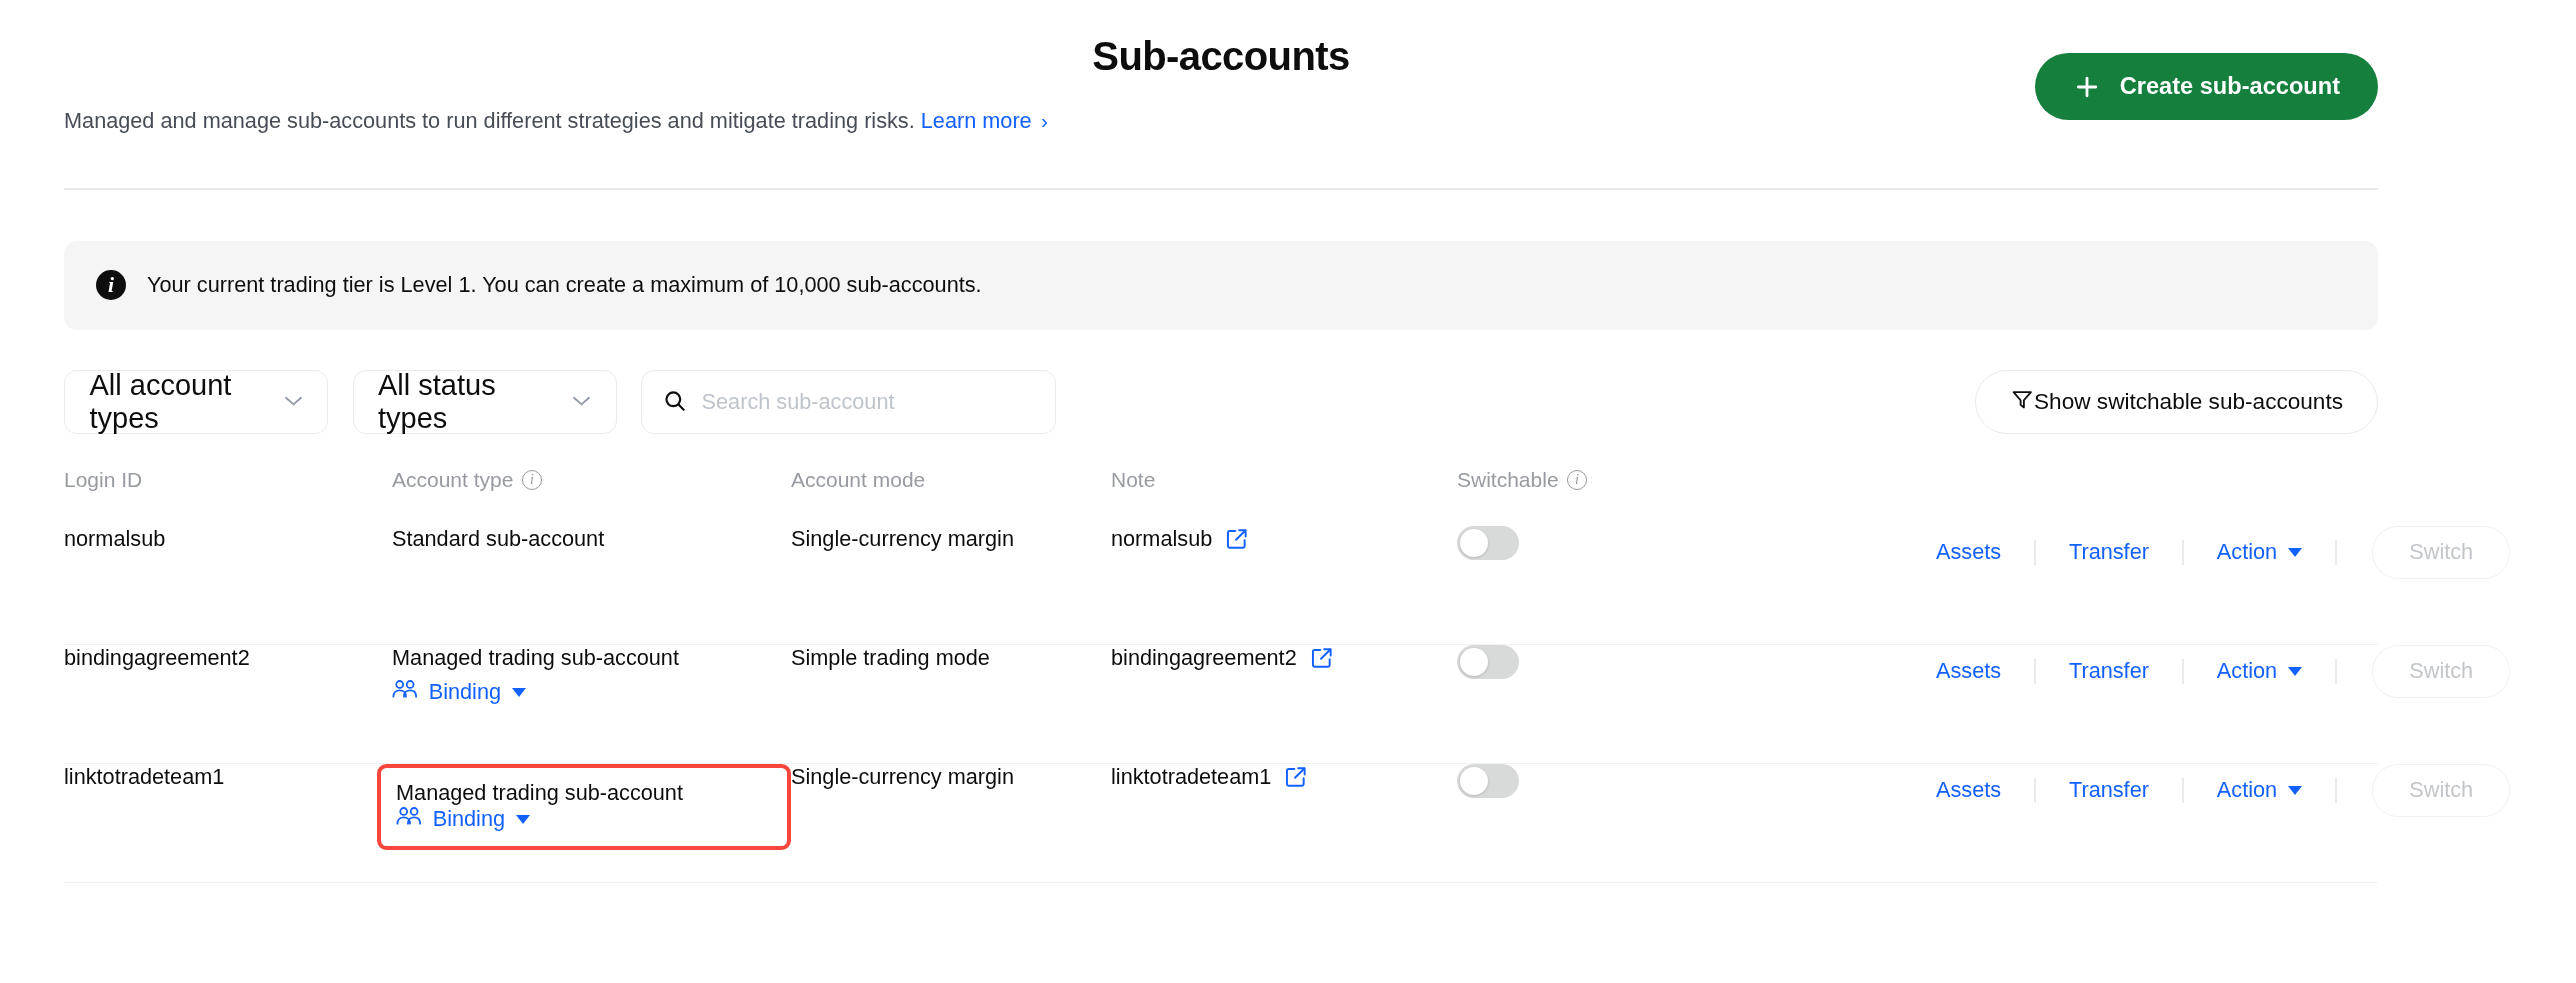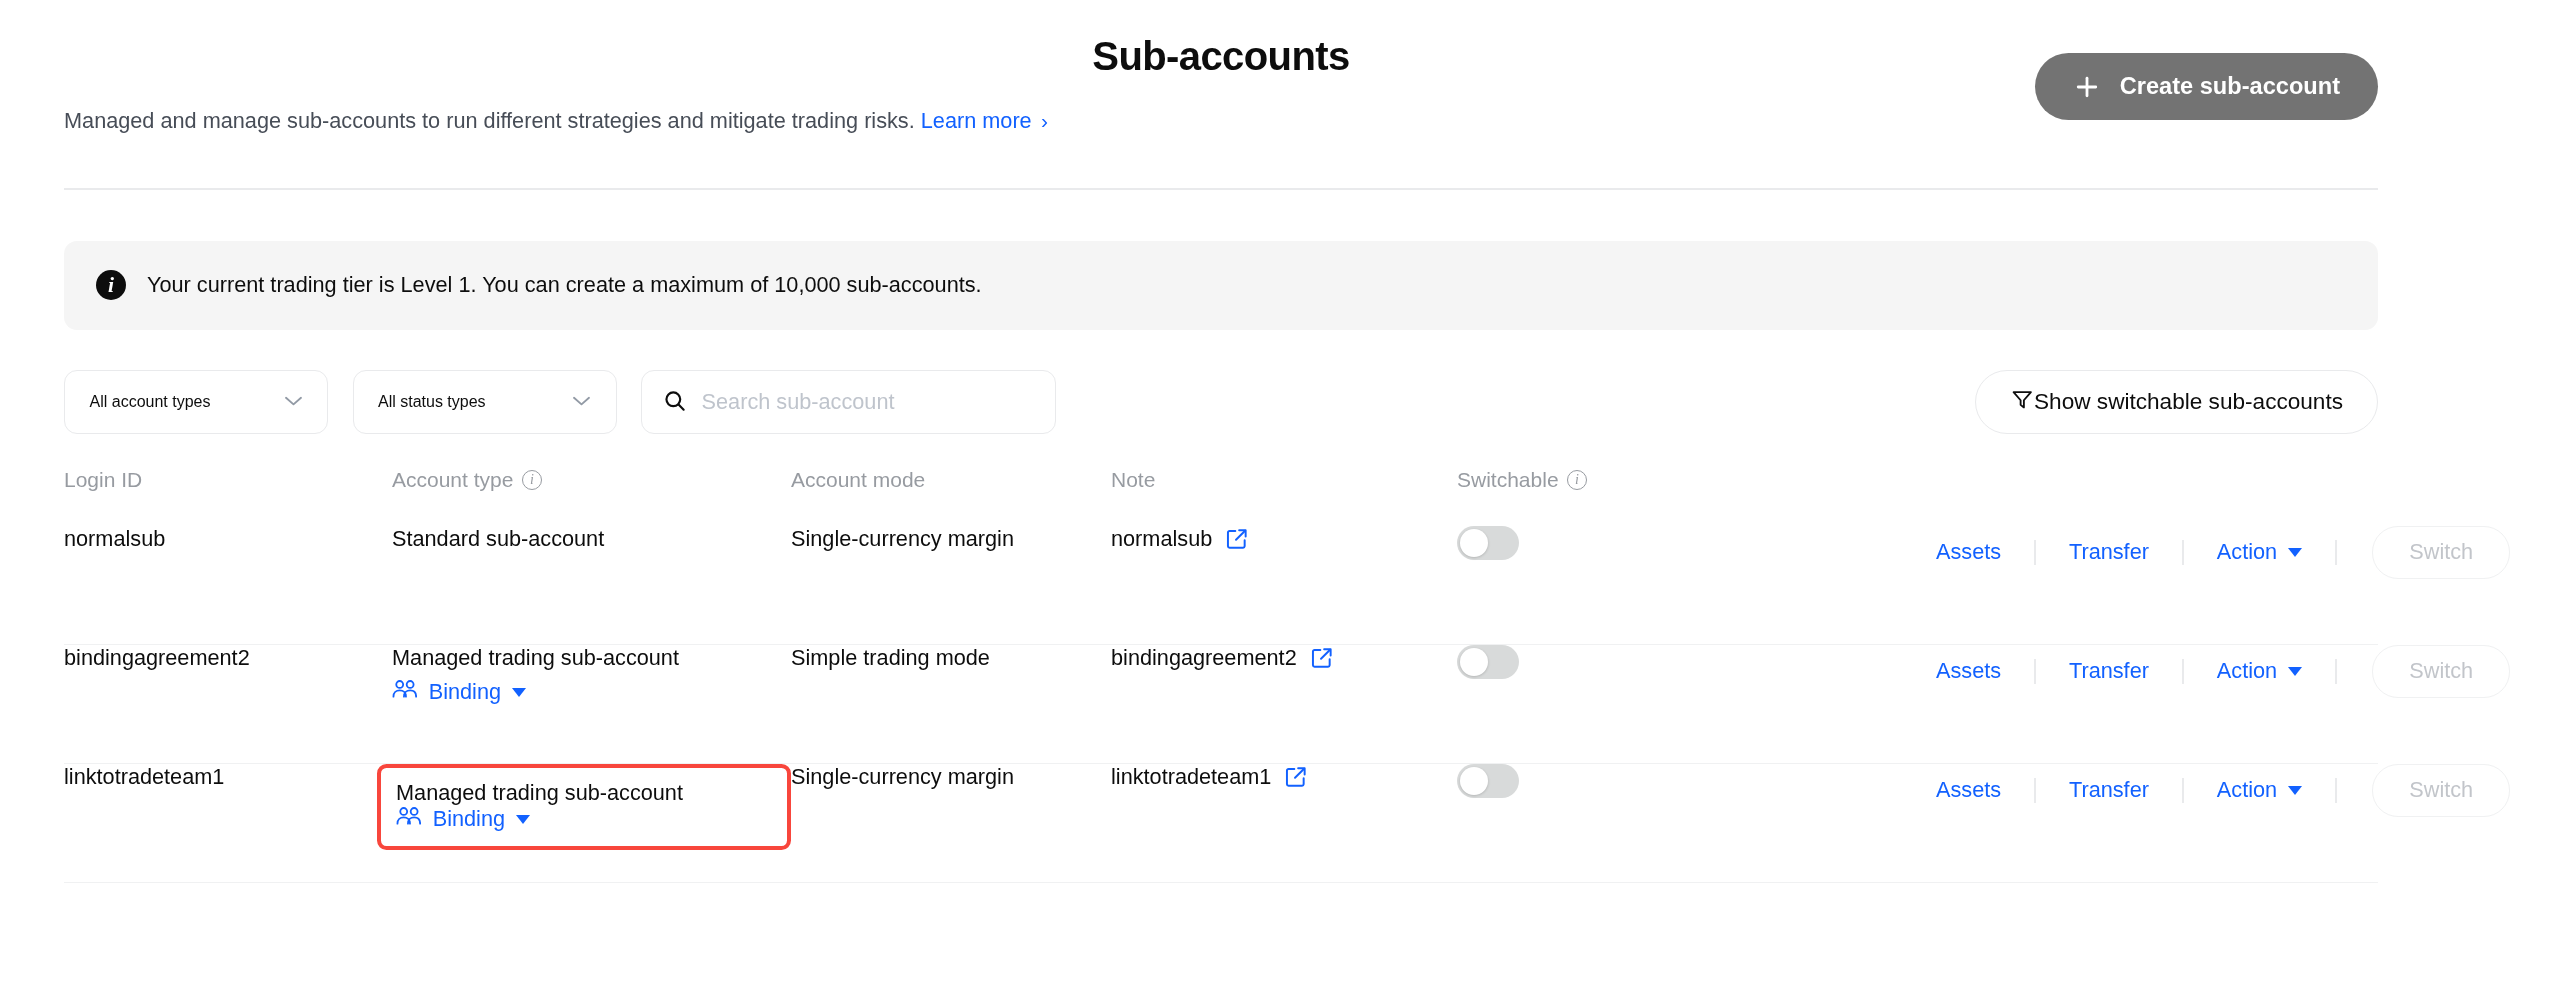--- a/index.html
+++ b/index.html
@@ -55,21 +55,21 @@
     margin-left: 9.4px;
     position: relative;
     top: 0.9px;
   }
   .create-btn {
     position: absolute;
     right: 0;
     top: 53px;
     height: 67px;
     padding: 0 38px;
-    background: #737373;
+    background: #15803d;
     color: #ffffff;
     border: none;
     border-radius: 34px;
     font-size: 23.6px;
     font-weight: 600;
     font-family: "Liberation Sans", sans-serif;
     display: flex;
     align-items: center;
     gap: 19px;
     cursor: pointer;
@@ -131,21 +131,21 @@
     position: relative;
   }
   .select-box {
     height: 64px;
     border: 1.9px solid #e9eaec;
     border-radius: 13px;
     display: flex;
     align-items: center;
     justify-content: space-between;
     padding: 0 24.5px;
-    font-size: 16px;
+    font-size: 29px;
     color: #0d0d0d;
     cursor: pointer;
     background: #fff;
     gap: 24.5px;
   }
   #select-account-type { width: 264px; }
   #select-status-type { width: 264px; }
   .chev-down {
     color: #929aa5;
     font-size: 16px;

